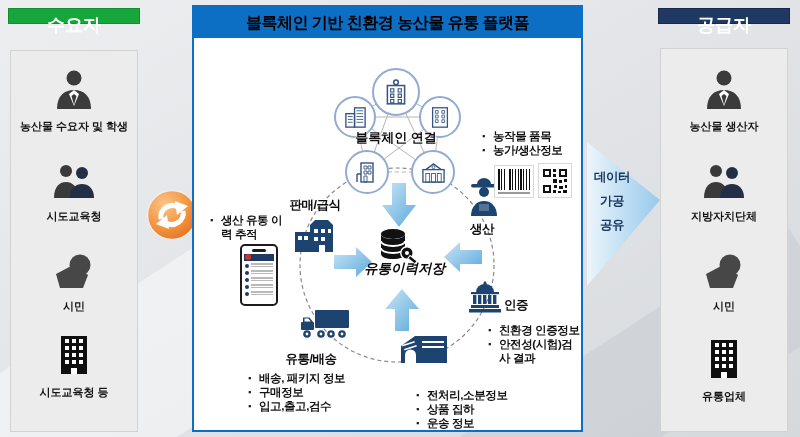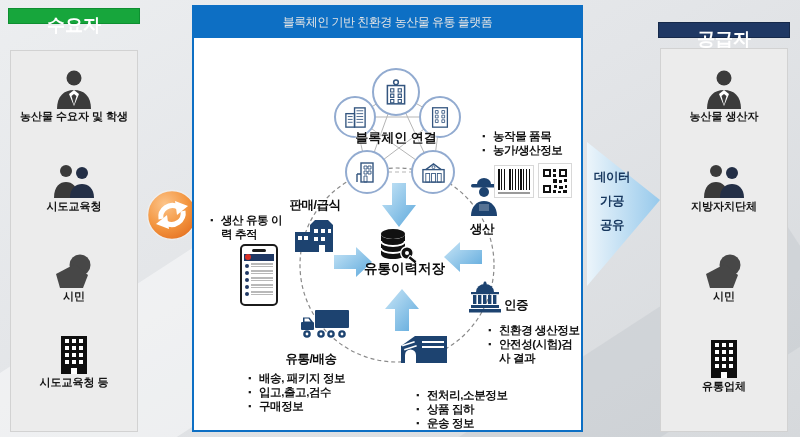--- a/index.html
+++ b/index.html
@@ -7,47 +7,47 @@
   .canvas { position:relative; width:800px; height:437px; overflow:hidden;
     background:linear-gradient(150deg,#eceef0 0%,#e3e5e8 45%,#d6d9dc 100%); }
   .streak { position:absolute; background:rgba(255,255,255,.45); pointer-events:none; }
   .s1 { width:620px; height:150px; transform:rotate(-33deg); left:-160px; top:290px; }
   .s2 { width:420px; height:110px; transform:rotate(-33deg); left:430px; top:330px; background:rgba(190,195,200,.35); }
 
   
   .side-header { position:absolute; width:132px; height:16px; line-height:32px;
     text-align:center; font-weight:bold; font-size:18px; color:#fff; }
   .hdr-green { left:8px; top:8px; background:#17a63c; border:1px solid #0e8f31; }
-  .hdr-navy  { left:658px; top:22px; background:#1f3864; border:1px solid #16294a; }
+  .hdr-navy  { left:658px; top:8px; background:#1f3864; border:1px solid #16294a; }
   .side-body { position:absolute; width:128px; background:#ececec; border:1px solid #d2d2d2; }
   .body-left { left:10px; top:50px; height:382px; }
   .body-right{ left:660px; top:48px; height:384px; }
   .entity { position:absolute; left:0; width:100%; display:flex; flex-direction:column; align-items:center; }
   .ent-icon { height:42px; display:flex; align-items:flex-end; justify-content:center; }
-  .ent-label { font-size:11px; font-weight:bold; color:#151515; white-space:nowrap; }
+  .ent-label { margin-top:10px; font-size:11px; font-weight:bold; color:#151515; white-space:nowrap; }
 
   
   .sync { position:absolute; left:146px; top:189px; width:52px; height:52px; }
 
   
   .platform { position:absolute; left:192px; top:5px; width:391px; height:427px;
     background:#fff; border:2px solid #0d6fc4; }
-  .platform-title { height:31px; line-height:31px; background:#0d6fc4; color:#e5e5e5;
-    text-align:center; font-weight:normal; font-size:12px; letter-spacing:-0.5px; }
+  .platform-title { height:31px; line-height:31px; background:#0d6fc4; color:#000000;
+    text-align:center; font-weight:bold; font-size:16px; letter-spacing:-0.5px; }
   .pbody { position:absolute; left:0; top:0; width:438px; height:423px;padding-left:42px; }
   .overlay { position:absolute; left:0; top:0; }
 
   .bc-circle { position:absolute; background:#fff; border:2px solid #92abd0; border-radius:50%;
     display:flex; align-items:center; justify-content:center; }
   .bc-label { position:absolute; left:148px; top:122px; width:108px; text-align:center;
     font-size:13px; font-weight:bold; color:#111; text-shadow:0 0 3px #fff,0 0 3px #fff; }
 
   .hub-icon { position:absolute; left:182px; top:220px; }
   .hub-label { position:absolute; left:148px; top:253px; width:125px; text-align:center;
-    font-size:13.5px; font-weight:bold; color:#0b0b0b; }
+    font-size:13.5px; font-weight:bold; color:#0b0b0b;font-style:italic; }
 
   .nlabel { position:absolute; font-size:12.5px; font-weight:bold; color:#0d0d0d; text-align:center; letter-spacing:-0.5px; }
   .nicon { position:absolute; }
 
   .blist { position:absolute; font-size:11.5px; font-weight:600; color:#131313; letter-spacing:-0.4px; }
   .bi { position:relative; padding-left:11px; line-height:14px; }
   .bi::before { content:"▪"; position:absolute; left:0; top:0; font-size:9px; }
 
   
   .phone { position:absolute; left:46px; top:237px; width:38px; height:62px;
@@ -381,21 +381,21 @@
               <rect x="25" y="14" width="3.4" height="9"></rect>
               <rect x="3" y="11" width="28" height="2.2"></rect>
               <path d="M8 11 a9 8 0 0 1 18 0 z"></path>
               <rect x="15.5" y="2" width="3" height="4"></rect>
               <circle cx="17" cy="2" r="1.4"></circle>
             </g>
           </svg>
       </div>
       <div class="nlabel" style="left:300px;top:290px;width:44px">인증</div>
       <div class="blist" style="left:294px;top:316px;width:93px">
-        <div class="bi">친환경 생산정보</div>
+        <div class="bi">친환경 인증정보</div>
         <div class="bi">안전성(시험)검사 결과</div>
       </div>
 
       <div class="nicon" style="left:206px;top:326px">
         <svg width="48" height="33" viewBox="0 0 48 33">
             <g fill="#1d4370">
               <path d="M1 13 L15 3 H47 V30 H1 Z"></path>
             </g>
             <g fill="#fff">
               <path d="M5 30 v-8 a5.5 5.5 0 0 1 11 0 v8 z"></path>
@@ -428,22 +428,22 @@
               <circle cx="21" cy="25" r="1.4"></circle>
               <circle cx="31" cy="25" r="1.4"></circle>
               <circle cx="42" cy="25" r="1.4"></circle>
               <path d="M4.5 9.5 h4 l2.2 3 H4.5 z"></path>
             </g>
           </svg>
       </div>
       <div class="nlabel" style="left:76px;top:344px;width:82px">유통/배송</div>
       <div class="blist" style="left:54px;top:364px;width:126px">
         <div class="bi">배송, 패키지 정보</div>
+        <div class="bi">구매정보</div>
         <div class="bi">입고,출고,검수</div>
-        <div class="bi">구매정보</div>
       </div>
 
     </div>
   </div>
 
   <svg class="share-svg" width="80" height="170" viewBox="0 0 80 170">
     <defs>
         <linearGradient id="shg2" x1="0" y1="0" x2="1" y2="0">
       <stop offset="0" stop-color="#edf6fc"></stop>
           <stop offset="1" stop-color="#93c8ec"></stop>

